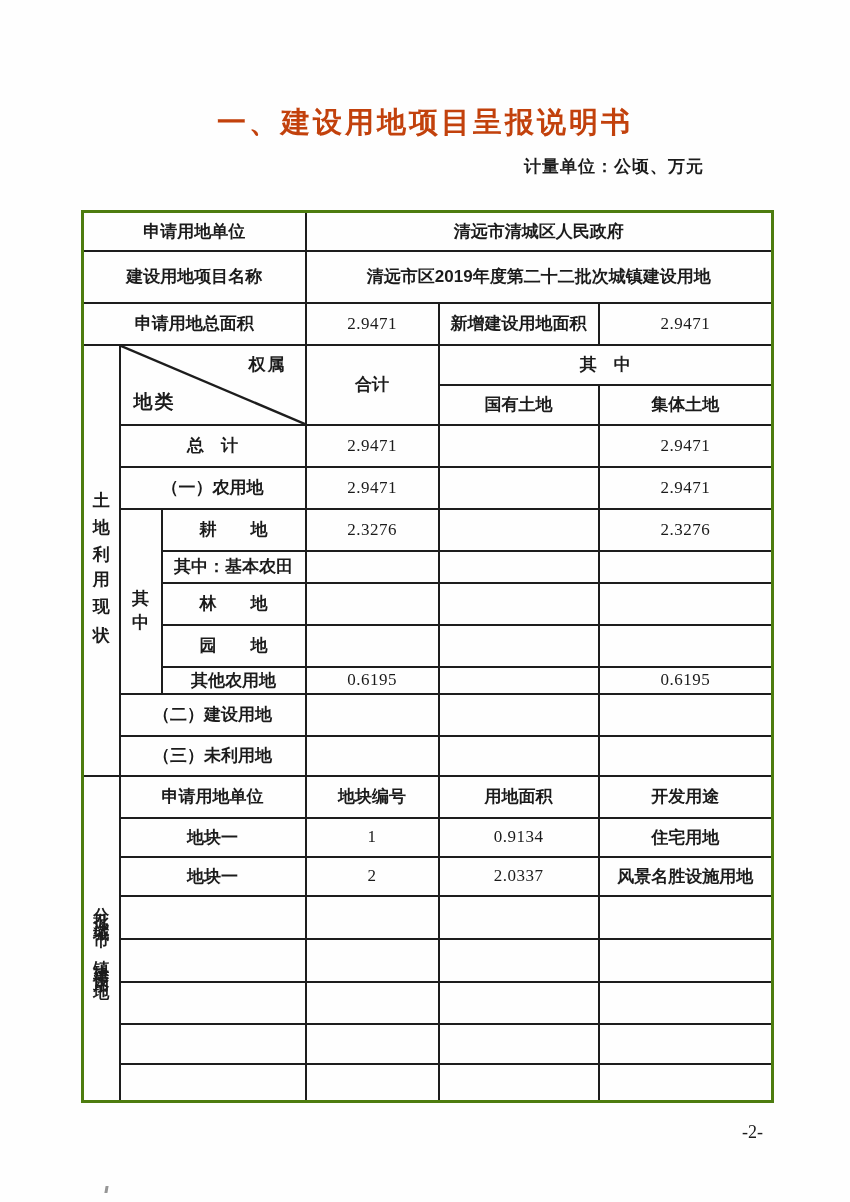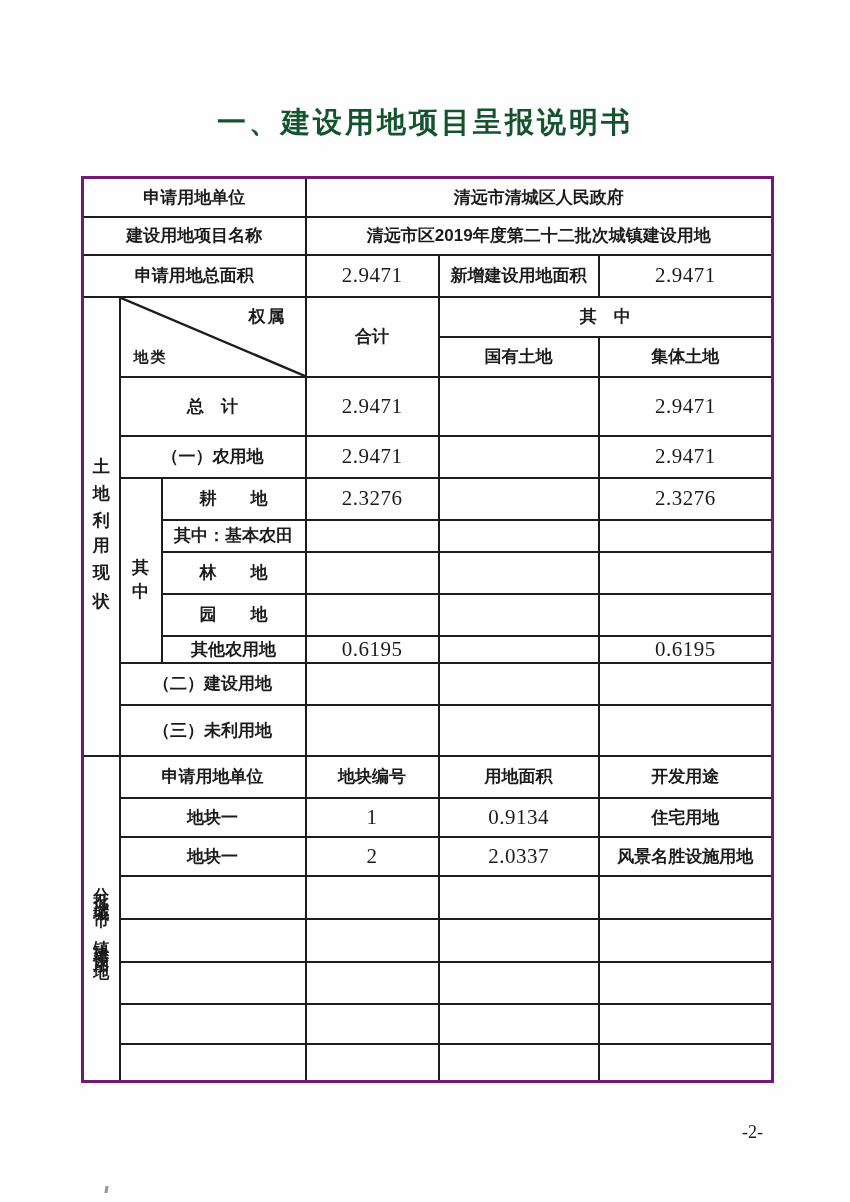--- a/index.html
+++ b/index.html
@@ -20,55 +20,55 @@
   .doc-title {
     position: absolute;
     top: 103px;
     left: 0;
     width: 850px;
     margin: 0;
     text-align: center;
     font-size: 29px;
     font-weight: 700;
     letter-spacing: 3px;
-    color: #14532d;
+    color: #c2410c;
   }
   .unit-note {
     position: absolute;
     top: 155px;
     right: 146px;
     font-size: 17px;
     font-weight: 600;
     letter-spacing: 1px;
     color: #1c1c1c;
   }
   .report-table {
     position: absolute;
     left: 81px;
-    top: 176px;
+    top: 210px;
     width: 690px;
     border-collapse: collapse;
     table-layout: fixed;
-    border: 3px solid #701a75;
+    border: 3px solid #4d7c0f;
   }
   .report-table td {
     border: 2px solid #1d1d1d;
     padding: 0;
     text-align: center;
     vertical-align: middle;
     font-family: "Liberation Sans", sans-serif;
     font-weight: 600;
     font-size: 17px;
     color: #1b1b1b;
     overflow: hidden;
   }
   .report-table td.num {
     font-family: "Liberation Serif", serif;
     font-weight: 400;
-    font-size: 21px;
+    font-size: 17px;
     letter-spacing: 0.5px;
     margin-left: 38px;
   }
   .vtext {
     display: inline-block;
     writing-mode: vertical-lr;
     text-orientation: upright;
     line-height: 1;
   }
   .vtext.land-section {
@@ -98,21 +98,21 @@
     top: 7px;
     right: 18px;
     font-size: 17px;
     font-weight: 600;
     letter-spacing: 2px;
   }
   .diag-bottom {
     position: absolute;
     bottom: 9px;
     left: 13px;
-    font-size: 15px;
+    font-size: 19px;
     font-weight: 600;
     letter-spacing: 2px;
   }
   .page-number {
     position: absolute;
     left: 742px;
     top: 1122px;
     font-family: "Liberation Serif", serif;
     font-size: 18px;
     color: #1c1c1c;
@@ -128,38 +128,39 @@
     transform: skewX(-10deg);
   }
 </style>
 </head>
 <body>
 
 <div class="page">
 
   <h1 class="doc-title">一、建设用地项目呈报说明书</h1>
 
+  <div class="unit-note">计量单位：公顷、万元</div>
 
   <table class="report-table">
     <colgroup>
       <col style="width:37px">
       <col style="width:42px">
       <col style="width:144px">
       <col style="width:133px">
       <col style="width:160px">
       <col style="width:174px">
     </colgroup>
 
     <tbody>
         <tr style="height:39px">
       <td colspan="3">申请用地单位</td>
       <td colspan="3">清远市清城区人民政府</td>
     </tr>
 
-    <tr style="height:38px">
+    <tr style="height:52px">
       <td colspan="3">建设用地项目名称</td>
       <td colspan="3">清远市区2019年度第二十二批次城镇建设用地</td>
     </tr>
 
     <tr style="height:42px">
       <td colspan="3">申请用地总面积</td>
       <td class="num">2.9471</td>
       <td>新增建设用地面积</td>
       <td class="num">2.9471</td>
     </tr>
@@ -177,21 +178,21 @@
       </td>
       <td rowspan="2">合计</td>
       <td colspan="2">其　中</td>
     </tr>
 
     <tr style="height:40px">
       <td>国有土地</td>
       <td>集体土地</td>
     </tr>
 
-    <tr style="height:59px">
+    <tr style="height:42px">
       <td colspan="2">总　计</td>
       <td class="num">2.9471</td>
       <td class="num"></td>
       <td class="num">2.9471</td>
     </tr>
 
     <tr style="height:42px">
       <td colspan="2">（一）农用地</td>
       <td class="num">2.9471</td>
       <td class="num"></td>
@@ -236,21 +237,21 @@
       <td class="num">0.6195</td>
     </tr>
 
     <tr style="height:42px">
       <td colspan="2">（二）建设用地</td>
       <td class="num"></td>
       <td class="num"></td>
       <td class="num"></td>
     </tr>
 
-    <tr style="height:51px">
+    <tr style="height:40px">
       <td colspan="2">（三）未利用地</td>
       <td class="num"></td>
       <td class="num"></td>
       <td class="num"></td>
     </tr>
 
     <tr style="height:42px">
       <td rowspan="8">
         <span class="vtext parcel-section">分批次城市/镇建设用地</span>
       </td>

